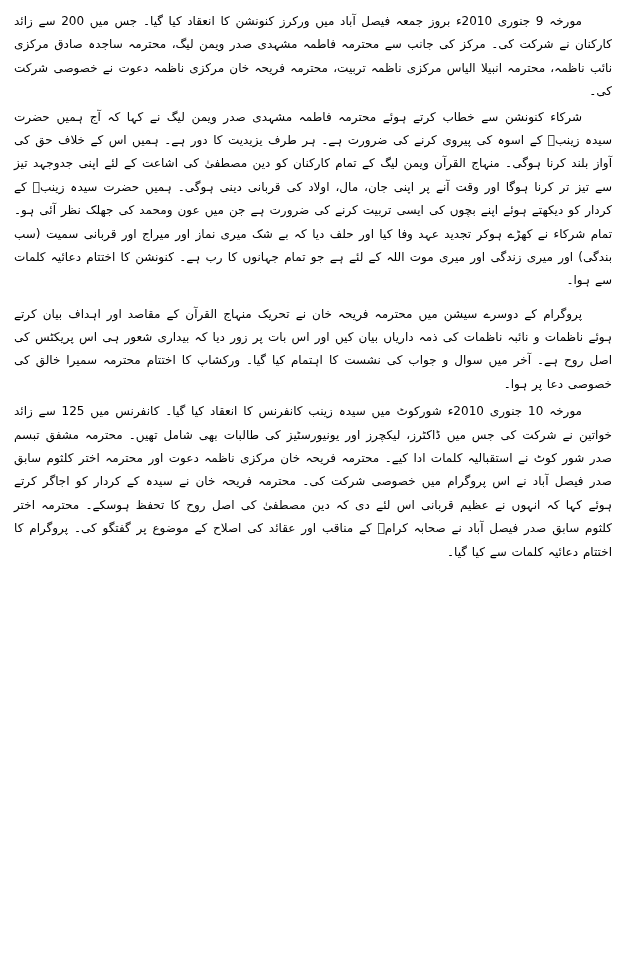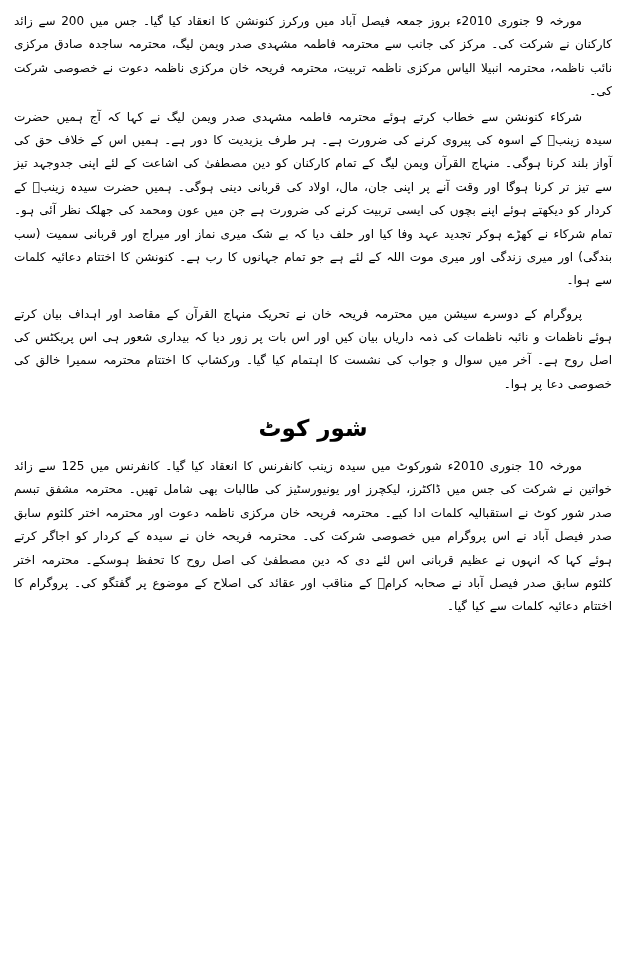--- a/index.html
+++ b/index.html
@@ -56,17 +56,16 @@
 <div class="page">
 
   <div class="block">
     <p class="para indent">مورخہ 9 جنوری 2010ء بروز جمعہ فیصل آباد میں ورکرز کنونشن کا انعقاد کیا گیا۔ جس میں 200 سے زائد کارکنان نے شرکت کی۔ مرکز کی جانب سے محترمہ فاطمہ مشہدی صدر ویمن لیگ، محترمہ ساجدہ صادق مرکزی نائب ناظمہ، محترمہ انبیلا الیاس مرکزی ناظمہ تربیت، محترمہ فریحہ خان مرکزی ناظمہ دعوت نے خصوصی شرکت کی۔</p>
     <p class="para indent">شرکاء کنونشن سے خطاب کرتے ہوئے محترمہ فاطمہ مشہدی صدر ویمن لیگ نے کہا کہ آج ہمیں حضرت سیدہ زینبؓ کے اسوہ کی پیروی کرنے کی ضرورت ہے۔ ہر طرف یزیدیت کا دور ہے۔ ہمیں اس کے خلاف حق کی آواز بلند کرنا ہوگی۔ منہاج القرآن ویمن لیگ کے تمام کارکنان کو دین مصطفیٰ کی اشاعت کے لئے اپنی جدوجہد تیز سے تیز تر کرنا ہوگا اور وقت آنے پر اپنی جان، مال، اولاد کی قربانی دینی ہوگی۔ ہمیں حضرت سیدہ زینبؓ کے کردار کو دیکھتے ہوئے اپنے بچوں کی ایسی تربیت کرنے کی ضرورت ہے جن میں عون ومحمد کی جھلک نظر آئی ہو۔ تمام شرکاء نے کھڑے ہوکر تجدید عہد وفا کیا اور حلف دیا کہ بے شک میری نماز اور میراج اور قربانی سمیت (سب بندگی) اور میری زندگی اور میری موت اللہ کے لئے ہے جو تمام جہانوں کا رب ہے۔ کنونشن کا اختتام دعائیہ کلمات سے ہوا۔</p>
     <div class="gap"></div>
     <p class="para indent">پروگرام کے دوسرے سیشن میں محترمہ فریحہ خان نے تحریک منہاج القرآن کے مقاصد اور اہداف بیان کرتے ہوئے ناظمات و نائبہ ناظمات کی ذمہ داریاں بیان کیں اور اس بات پر زور دیا کہ بیداری شعور ہی اس پریکٹس کی اصل روح ہے۔ آخر میں سوال و جواب کی نشست کا اہتمام کیا گیا۔ ورکشاپ کا اختتام محترمہ سمیرا خالق کی خصوصی دعا پر ہوا۔</p>
   </div>
 
   <div class="block">
-    <h2 class="heading">شور کوٹ</h2>
     <p class="para indent">مورخہ 10 جنوری 2010ء شورکوٹ میں سیدہ زینب کانفرنس کا انعقاد کیا گیا۔ کانفرنس میں 125 سے زائد خواتین نے شرکت کی جس میں ڈاکٹرز، لیکچرز اور یونیورسٹیز کی طالبات بھی شامل تھیں۔ محترمہ مشفق تبسم صدر شور کوٹ نے استقبالیہ کلمات ادا کیے۔ محترمہ فریحہ خان مرکزی ناظمہ دعوت اور محترمہ اختر کلثوم سابق صدر فیصل آباد نے اس پروگرام میں خصوصی شرکت کی۔ محترمہ فریحہ خان نے سیدہ کے کردار کو اجاگر کرتے ہوئے کہا کہ انہوں نے عظیم قربانی اس لئے دی کہ دین مصطفیٰ کی اصل روح کا تحفظ ہوسکے۔ محترمہ اختر کلثوم سابق صدر فیصل آباد نے صحابہ کرامؓ کے مناقب اور عقائد کی اصلاح کے موضوع پر گفتگو کی۔ پروگرام کا اختتام دعائیہ کلمات سے کیا گیا۔</p>
   </div>
 
 </div>
 
 </body></html>

